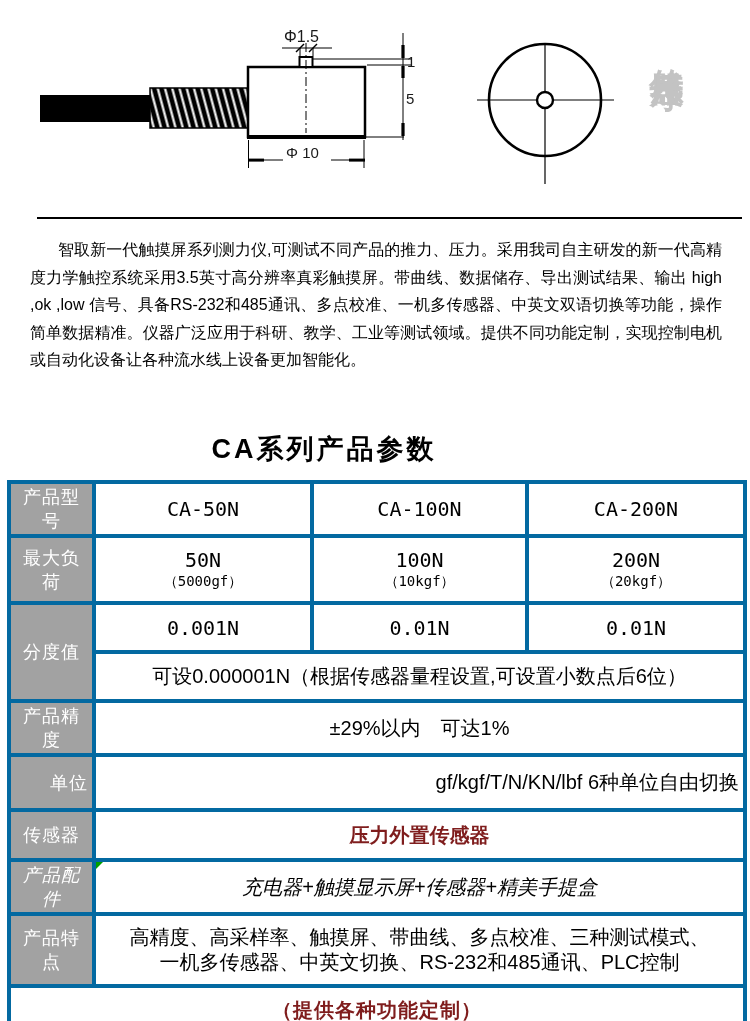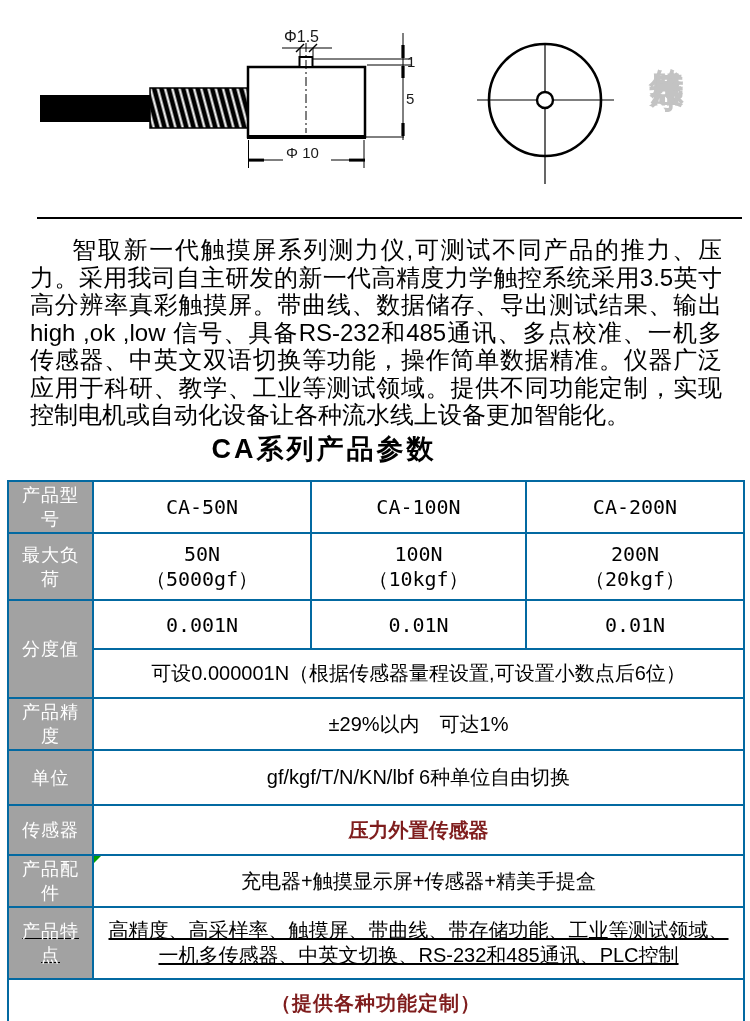--- a/index.html
+++ b/index.html
@@ -10,46 +10,46 @@
   }
   .drawing { position:absolute; top:0; left:0; }
   .drawing text { font-family:"Liberation Sans", sans-serif; fill:#1a1a1a; }
   .side-label {
     position:absolute; top:42px; left:650px; writing-mode:vertical-rl;
     font-size:34px; line-height:1; letter-spacing:2px; color:#c3c3c3; font-weight:bold;
   }
   .separator { position:absolute; top:217px; left:37px; width:705px; height:2px; background:#000; }
   .intro {
     position:absolute; top:236px; left:30px; width:692px;
-    font-size:24px; line-height:27.5px; text-align:justify; text-indent:1.75em;
+    font-size:16px; line-height:27.5px; text-align:justify; text-indent:1.75em;
   }
   .title {
     position:absolute; top:431px; left:0; width:648px; text-align:center;
     font-size:27px; font-weight:bold; letter-spacing:3px;
   }
   table.spec {
     position:absolute; top:480px; left:7px; width:736px;
     border-collapse:collapse; table-layout:fixed; text-align:center;
   }
-  table.spec td { border:2px solid #0369a1; padding:1px 4px; font-size:20px; vertical-align:middle; }
+  table.spec td { border:4px solid #0369a1; padding:1px 4px; font-size:20px; vertical-align:middle; }
   table.spec td.lbl { background:#a2a2a2; color:#fff; font-size:18px; letter-spacing:1px; font-weight:normal; }
   .mono { font-family:"DejaVu Sans Mono", monospace;text-align:center; }
   .blk { display:block; line-height:1.25; }
-  .sub { font-size:20px; }
+  .sub { font-size:14px; }
   .red { color:#7f1d1d; font-weight:bold; }
   .note { font-size:21px; letter-spacing:1px; }
   .feat { font-size:20px; line-height:1.35; }
   td.rel { position:relative;margin-left:44px; }
   .corner-mark {
     position:absolute; top:0; left:0; width:0; height:0;
     border-top:7px solid #00a000; border-right:7px solid transparent;
   }
   .r1 { height:50px; } .r2 { height:67px; } .r3 { height:49px; } .r4 { height:49px; }
-  .r5 { height:52px; } .r6 { height:55px; } .r7 { height:50px; } .r8 { height:52px; }
-  .r9 { height:72px;text-decoration:underline; } .r10 { height:49px;margin-left:32px; }
+  .r5 { height:52px; } .r6 { height:55px;text-align:right; } .r7 { height:50px; } .r8 { height:52px;font-style:italic; }
+  .r9 { height:72px; } .r10 { height:49px;margin-left:32px; }
 </style>
 </head>
 <body>
 
 <div class="page">
 
   <svg class="drawing" width="750" height="220" viewBox="0 0 750 220">
     <defs>
       <pattern id="hatch" width="7" height="7" patternUnits="userSpaceOnUse" patternTransform="rotate(-15 0 0)">
         <rect width="7" height="7" fill="#000"></rect>
@@ -163,21 +163,21 @@
     <tr class="r8">
       <td class="lbl">产品配件</td>
       <td colspan="3" class="rel">
         <span class="corner-mark"></span>
         <span>充电器+触摸显示屏+传感器+精美手提盒</span>
       </td>
     </tr>
     <tr class="r9">
       <td class="lbl">产品特点</td>
       <td colspan="3" class="feat">
-        <span class="blk">高精度、高采样率、触摸屏、带曲线、带存储功能、工业等测试领域、</span>
+        <span class="blk">高精度、高采样率、触摸屏、带曲线、多点校准、三种测试模式、</span>
         <span class="blk">一机多传感器、中英文切换、RS-232和485通讯、PLC控制</span>
       </td>
     </tr>
     <tr class="r10">
       <td colspan="4" class="red note">（提供各种功能定制）</td>
     </tr>
   </tbody>
     </table>
 
 </div>

